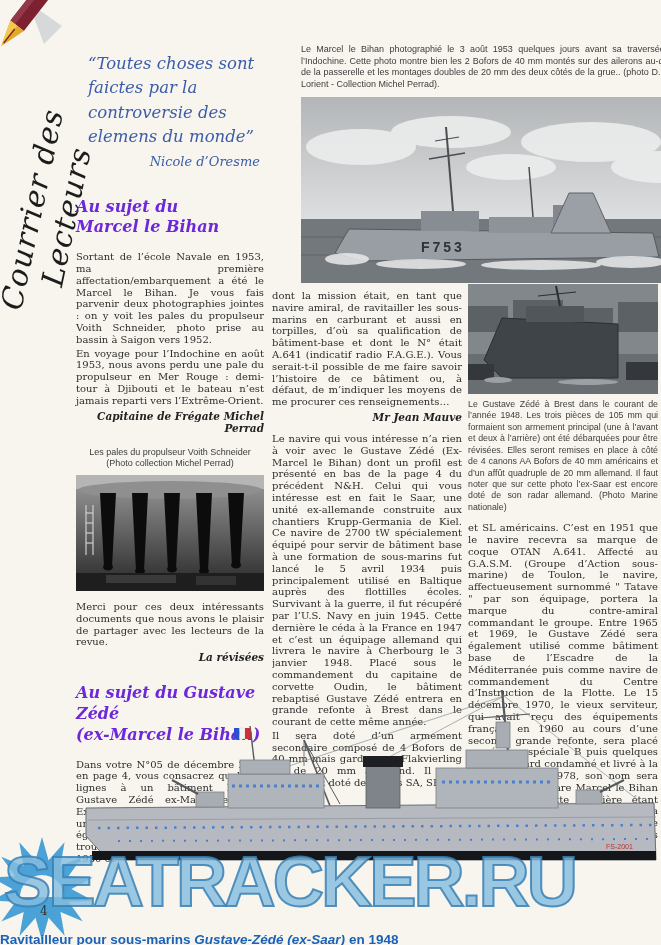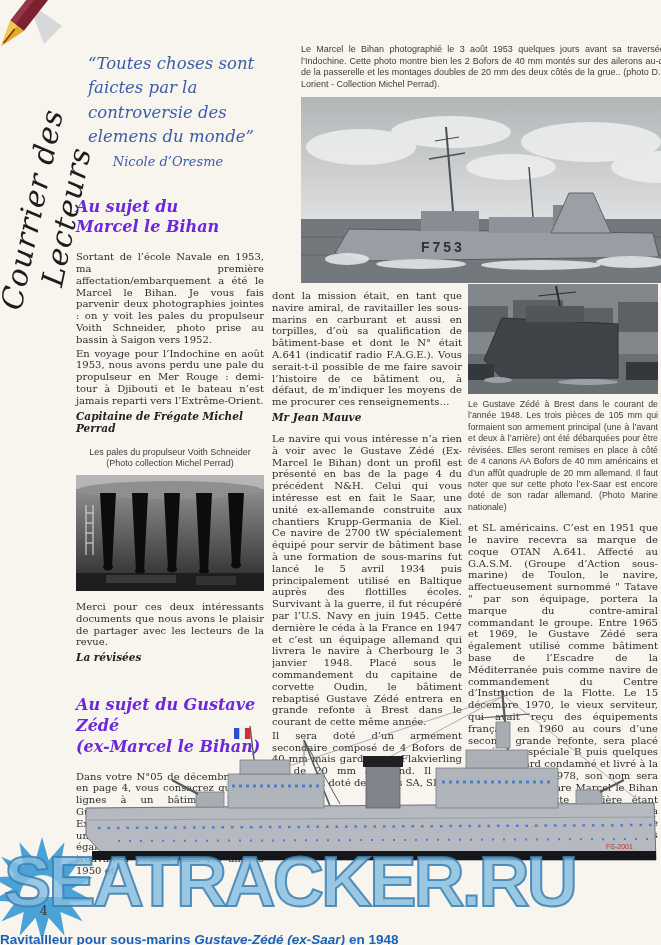--- a/index.html
+++ b/index.html
@@ -21,40 +21,40 @@
   .col-left   { left:76px;  top:52px;  width:188px; }
   .col-mid    { left:272px; top:290px; width:190px; height:500px; overflow:hidden; }
   .col-right  { left:468px; top:284px; width:190px; height:560px; overflow:hidden; }
   .top-block  { left:272px; top:44px;  width:386px;padding-left:29px; }
 
   .quote {
     padding-left:12px; color:#3b5ca8; font-style:italic;
     font-size:16.5px; line-height:1.48;
   }
   .quote-author {
-    margin-top:4px; text-align:center; color:#3b5ca8;
+    margin-top:4px; text-align:right; color:#3b5ca8;
     font-style:italic; font-size:13px; padding-right:4px;
   }
   .green-heading {
     color:#6d28d9; font-weight:bold; font-style:italic;
     font-size:16px; line-height:1.3;
   }
   .h1-space { margin-top:28px; }
-  .h2-space { margin-top:32px; }
+  .h2-space { margin-top:20px; }
   .body-it {
     margin-top:13px; font-size:10px;
     line-height:1.18; text-align:justify; color:#2e2e2e;
   }
   .body-rm {
     margin-top:10px; font-style:normal; font-size:10px;
     line-height:1.18; text-align:justify; color:#2e2e2e;
   }
   .sig {
     margin-top:3px; font-weight:bold; font-style:italic;
-    font-size:10.5px; color:#222;
+    font-size:10.5px; text-align:right; color:#222;
   }
   .small-caption {
     font-family:"Liberation Sans", sans-serif; font-size:9px;
     line-height:1.3; color:#3c3c3c;
   }
   .caption-center { margin-top:13px; text-align:center; }
   .caption-just   { text-align:justify; }
   .photo { display:block; }
   .photo-gap { margin-top:5px; }
 

